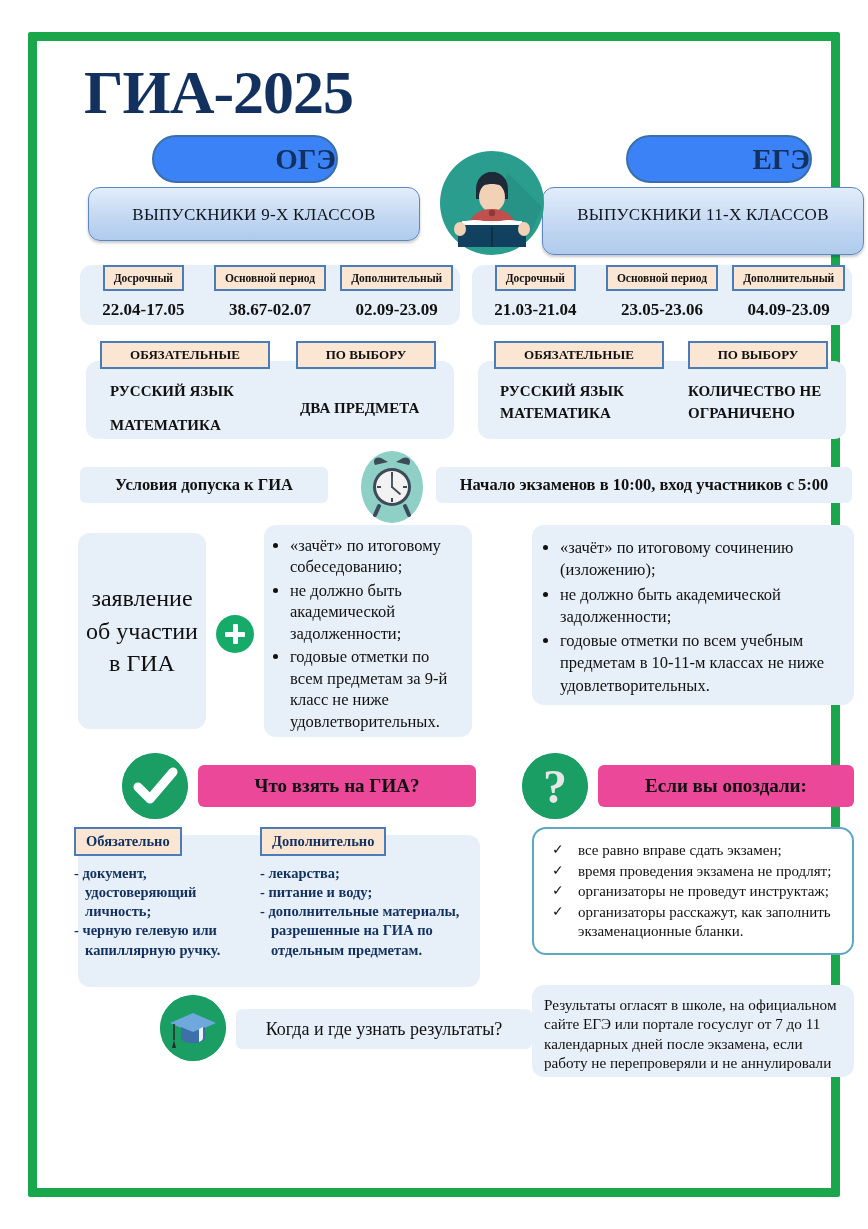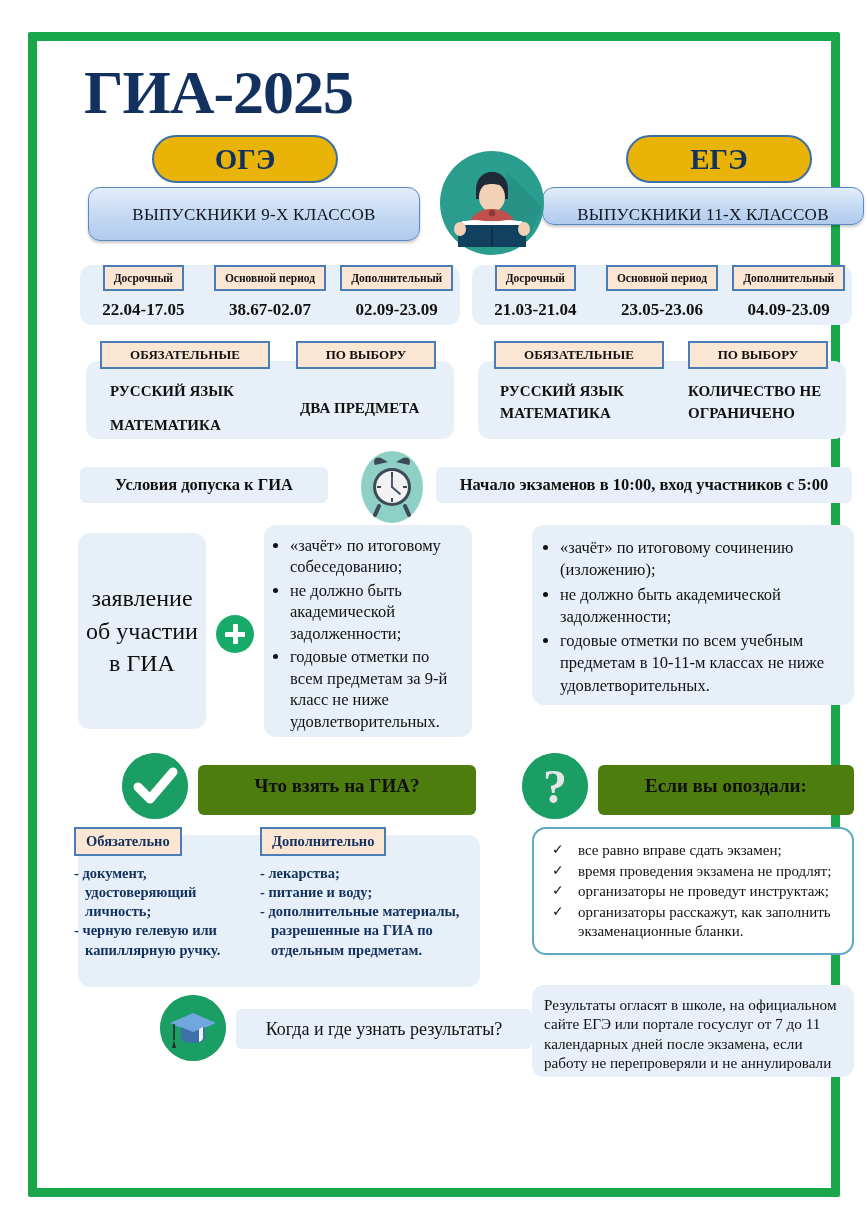--- a/index.html
+++ b/index.html
@@ -43,22 +43,22 @@
   }
   .badges-row{
     position:relative;
     height:70px;
   }
   .pill{
     position:absolute;
     box-sizing:border-box;
     border:2.5px solid #3b6fa8;
     border-radius:34px;
-    background:#eab308;
-    text-align:center;
+    background:#3b82f6;
+    text-align:right;
     font-weight:bold;
     color:#12315e;
     font-size:29px;
     line-height:44px;
     height:48px;
   }
   #pill-oge{left:88px;top:6px;width:186px;}
   #pill-ege{left:562px;top:6px;width:186px;}
 
   .grad-box{
@@ -67,21 +67,21 @@
     border:1.5px solid #5b87c4;
     border-radius:12px;
     background:linear-gradient(180deg,#e3edfb 0%,#c3d8f2 55%,#b0cbee 100%);
     box-shadow:0 2px 3px rgba(0,0,0,.22);
     text-align:center;
     color:#10141c;
     font-size:17px;
     letter-spacing:.3px;
   }
   #grad-9{left:24px;top:58px;width:332px;height:54px;line-height:54px;}
-  #grad-11{left:478px;top:58px;width:322px;height:38px;line-height:54px;}
+  #grad-11{left:478px;top:58px;width:322px;height:68px;line-height:54px;}
 
   .student-icon{
     position:absolute;
     left:374px;top:20px;
     width:108px;height:108px;
   }
 
   
   .panel{
     background:#e7eff8;
@@ -218,22 +218,22 @@
 
   
   .sec-head-row{position:relative;height:74px;margin-top:4px;}
   .round-icon{
     position:absolute;width:66px;height:66px;border-radius:50%;
     background:#1a9e63;
   }
   #icon-check{left:58px;top:2px;}
   #icon-question{left:458px;top:2px;}
   .head-chip{
-    position:absolute;top:14px;height:50px;line-height:42px;
-    background:#4d7c0f;border-radius:6px;
+    position:absolute;top:14px;height:42px;line-height:42px;
+    background:#ec4899;border-radius:6px;
     font-weight:bold;font-size:19px;color:#111;text-align:center;
   }
   #head-take{left:134px;width:278px;}
   #head-late{left:534px;width:256px;}
 
   
   .take-block{position:relative;height:166px;margin-top:2px;}
   #take-panel{position:absolute;left:14px;top:8px;width:402px;height:152px;}
   .take-col{position:absolute;top:0;}
   #take-col-required{left:10px;width:176px;}

